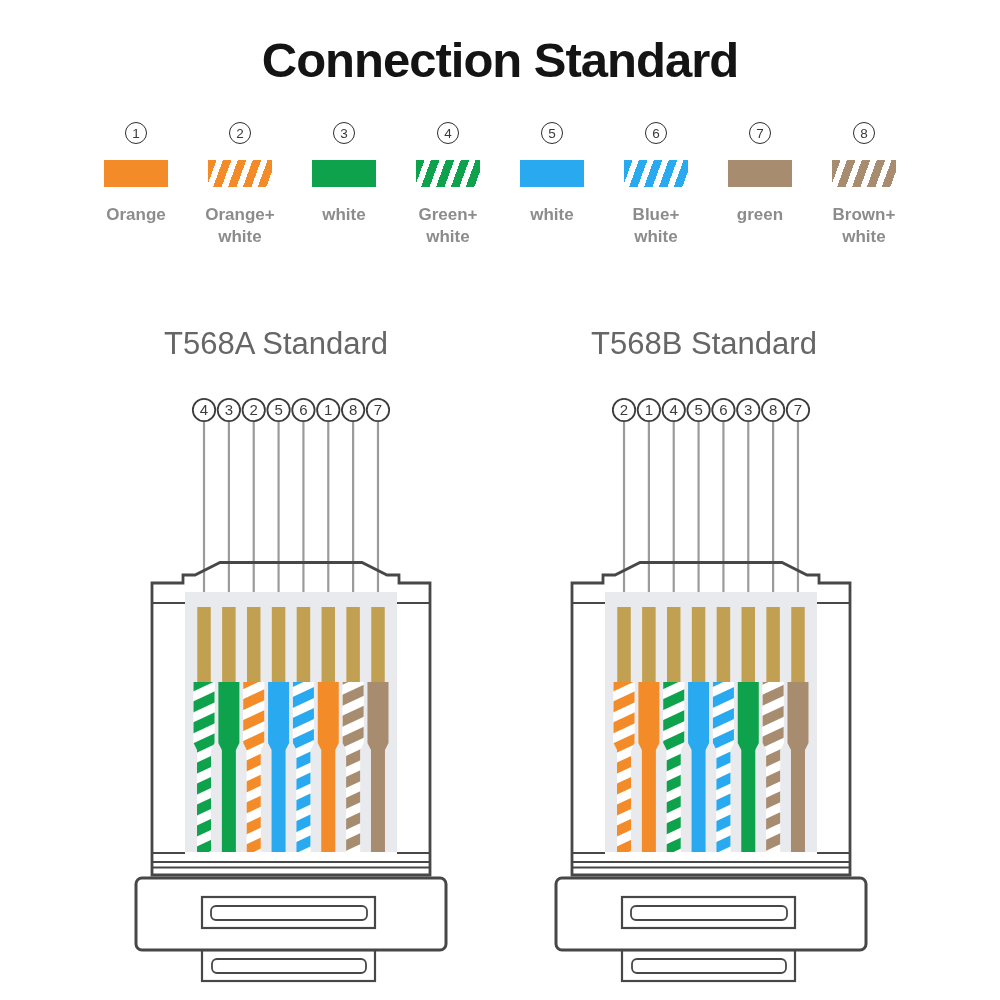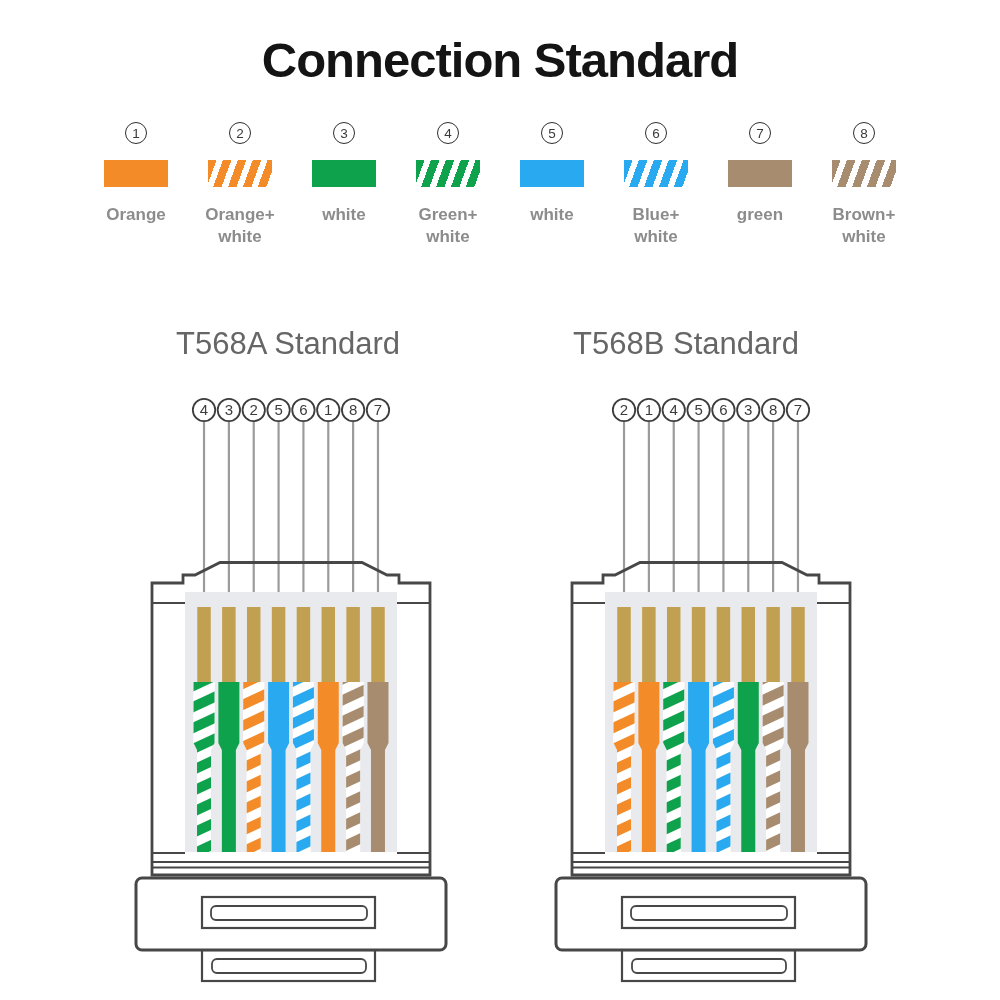--- a/index.html
+++ b/index.html
@@ -11,21 +11,21 @@
   .legend{position:absolute;top:122px;left:0;width:1000px;display:flex;justify-content:center;}
   .legend-item{width:104px;display:flex;flex-direction:column;align-items:center;}
   .num-circle{width:22px;height:22px;border:1.7px solid #2e2e2e;border-radius:50%;
               display:flex;align-items:center;justify-content:center;
               font-size:13.5px;color:#3a3a3a;box-sizing:border-box;background:#fff;}
   .swatch{width:64px;height:27px;margin-top:16px;}
   .legend-label{margin-top:17px;font-size:17px;line-height:22px;color:#8c8c8c;text-align:center;font-weight:bold;}
   
   .std-header{position:absolute;top:326px;width:320px;text-align:center;
               font-size:31px;color:#666;}
-  #hdrA{left:128px;} #hdrB{left:526px;}
+  #hdrA{left:116px;} #hdrB{left:544px;}
   
   .connector-svg{position:absolute;top:395px;width:320px;height:605px;}
   #connA{left:131px;} #connB{left:551px;}
 </style>
 </head>
 <body>
 
 <div class="stage">
 
   <h1 class="title">Connection Standard</h1>

